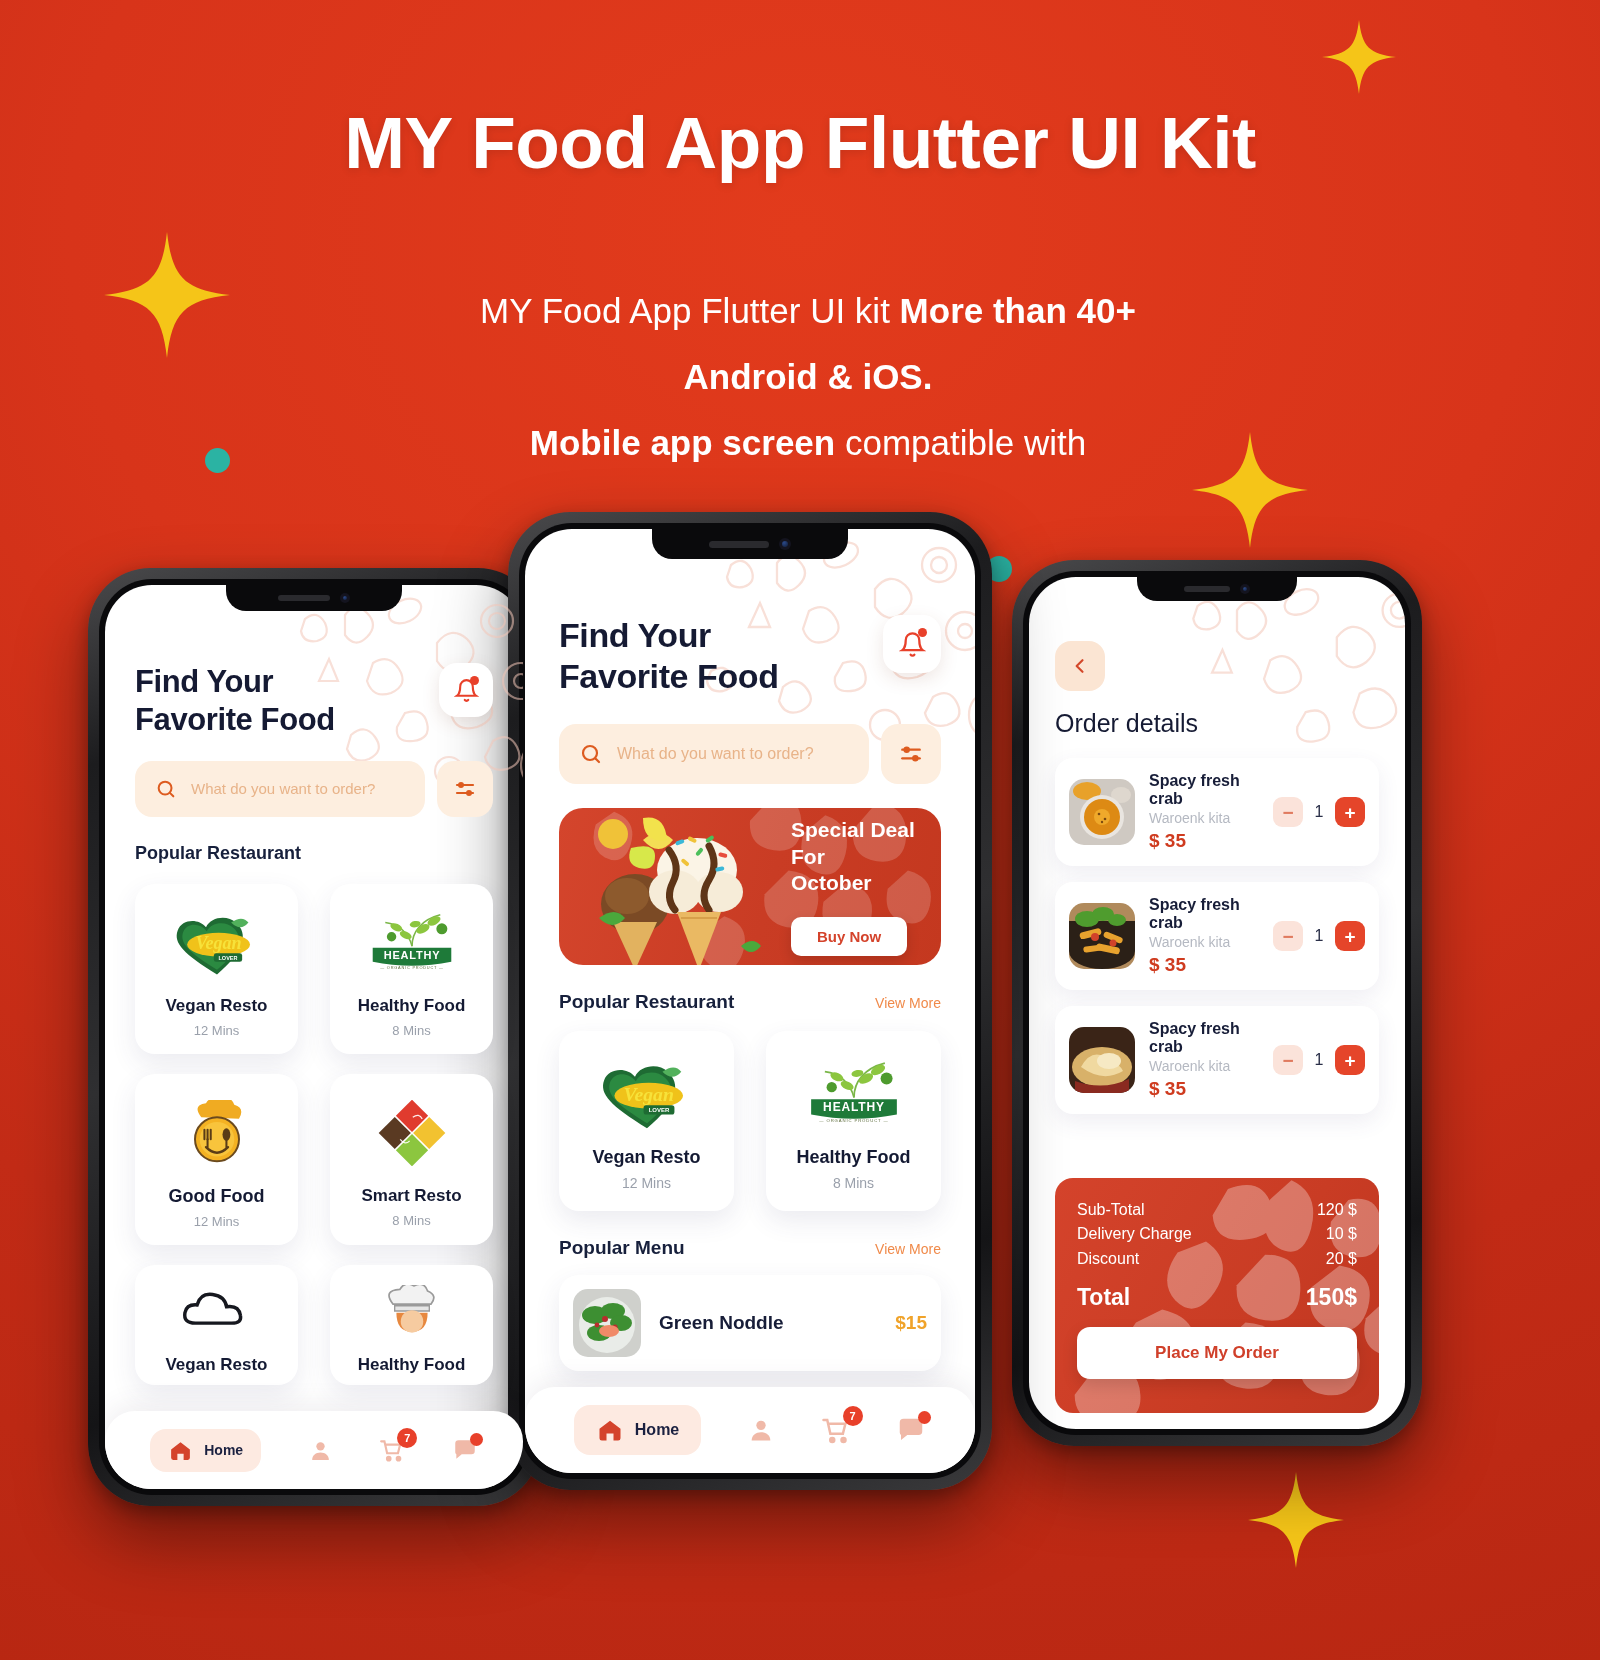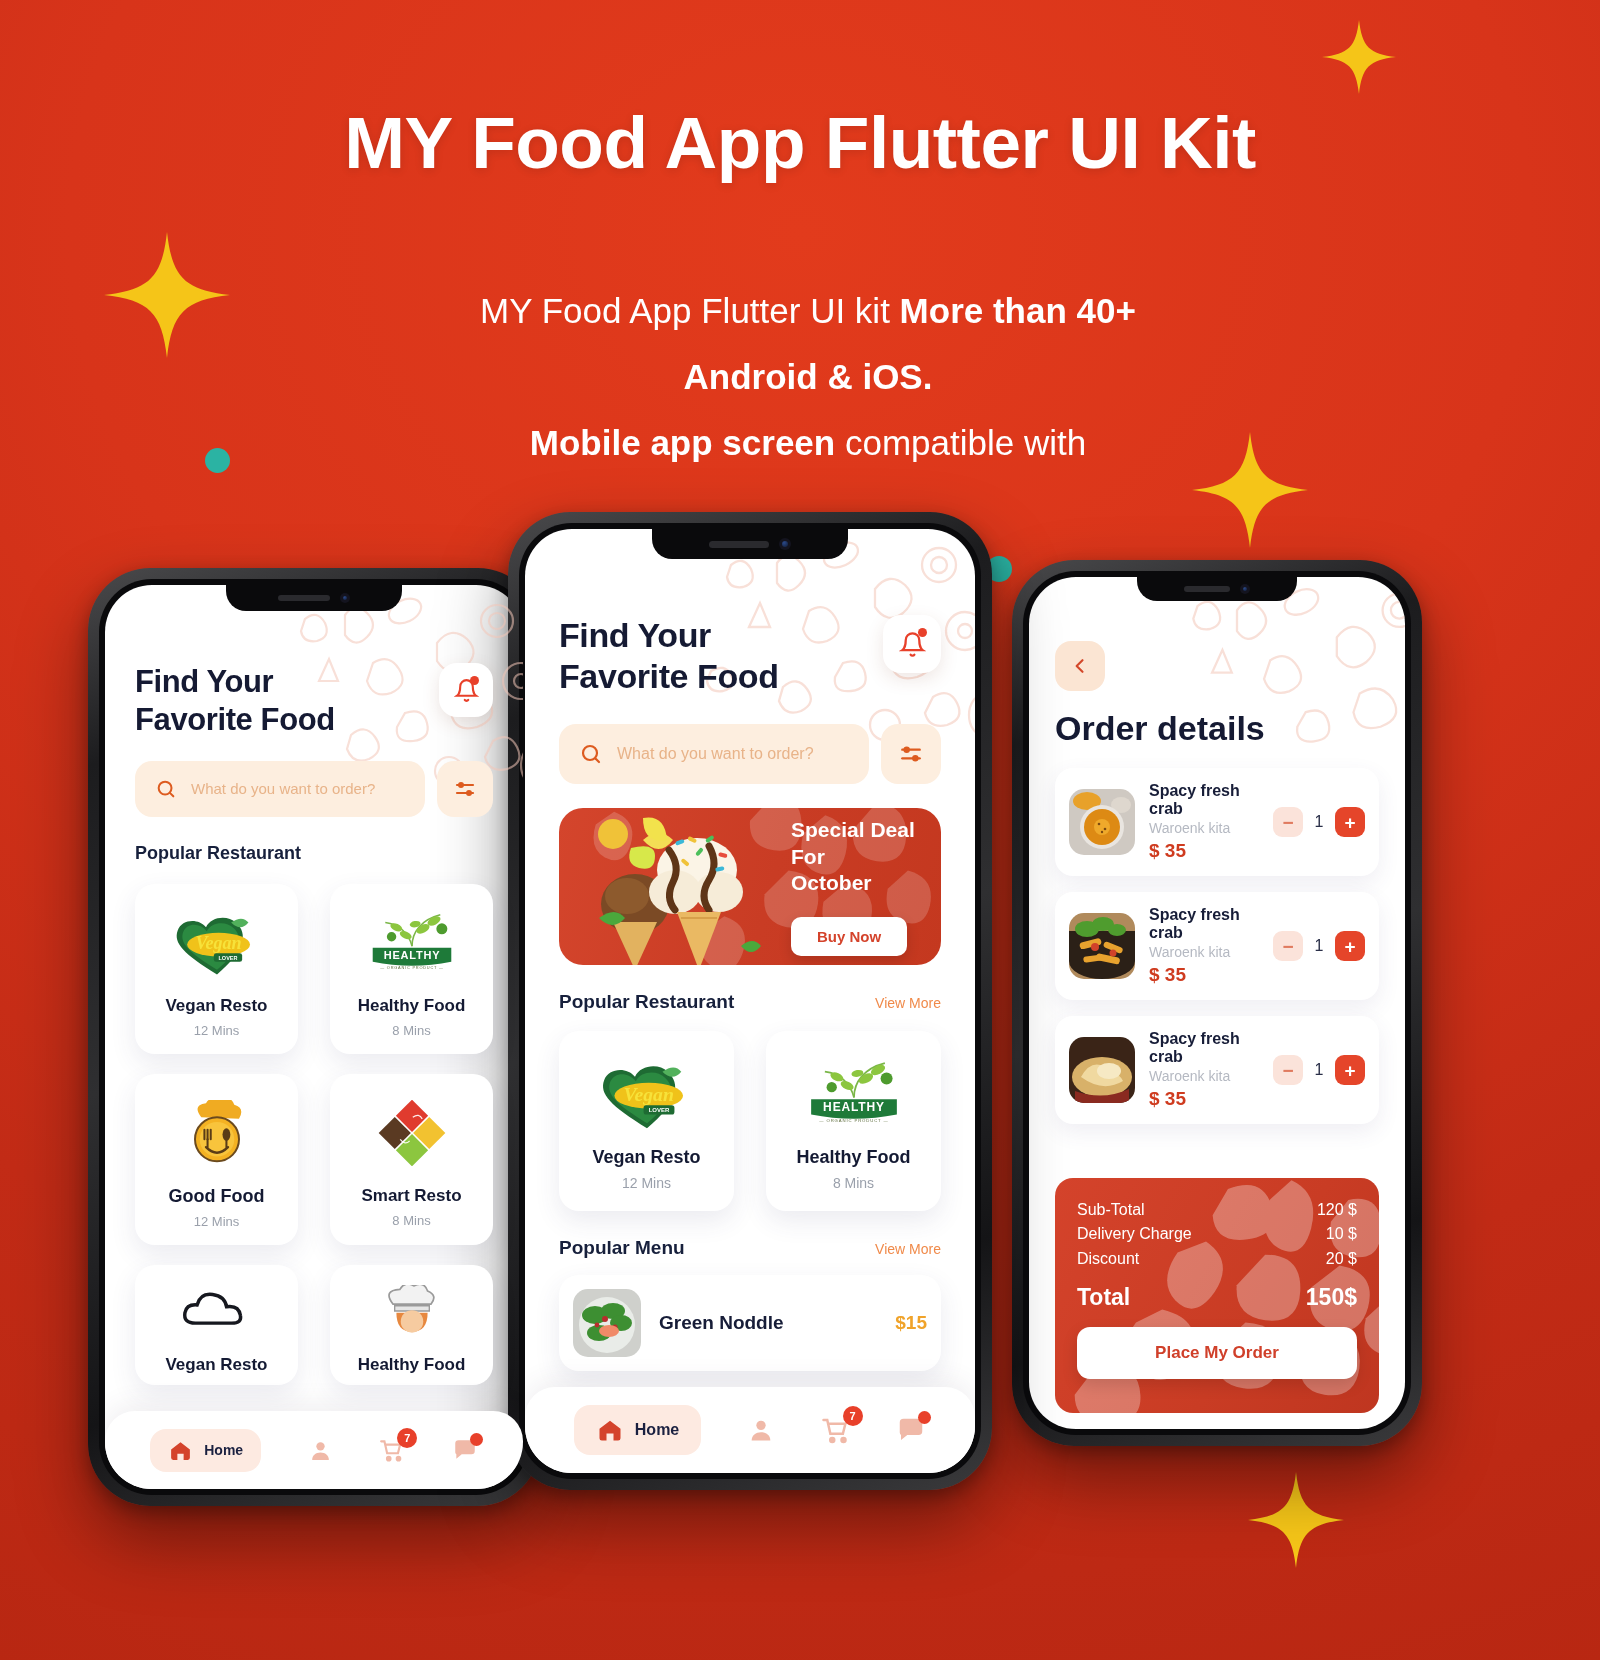--- a/index.html
+++ b/index.html
@@ -193,21 +193,21 @@
   .reddot {
     position: absolute; top: -4px; right: -5px;
     width: 13px; height: 13px; border-radius: 50%; background: #e8402a;
   }
 
   
   .back-btn {
     width: 50px; height: 50px; border-radius: 16px; background: #fbe5d3;
     display: flex; align-items: center; justify-content: center;
   }
-  .page-title { font-size: 34px; font-weight: bold; color: #151a33; }
+  .page-title { font-size: 25px; font-weight: normal; color: #151a33; }
 
   .order-card {
     background: #fff; border-radius: 18px;
     box-shadow: 0 8px 22px rgba(80,70,120,.09);
     display: flex; align-items: center; gap: 14px;
     padding: 14px 14px;
   }
   .thumb { width: 66px; height: 66px; border-radius: 15px; overflow: hidden; flex: 0 0 auto; position: relative; }
   .oc-mid { flex: 1; min-width: 0; }
   .oc-name { font-size: 16px; font-weight: bold; color: #171d38; }

